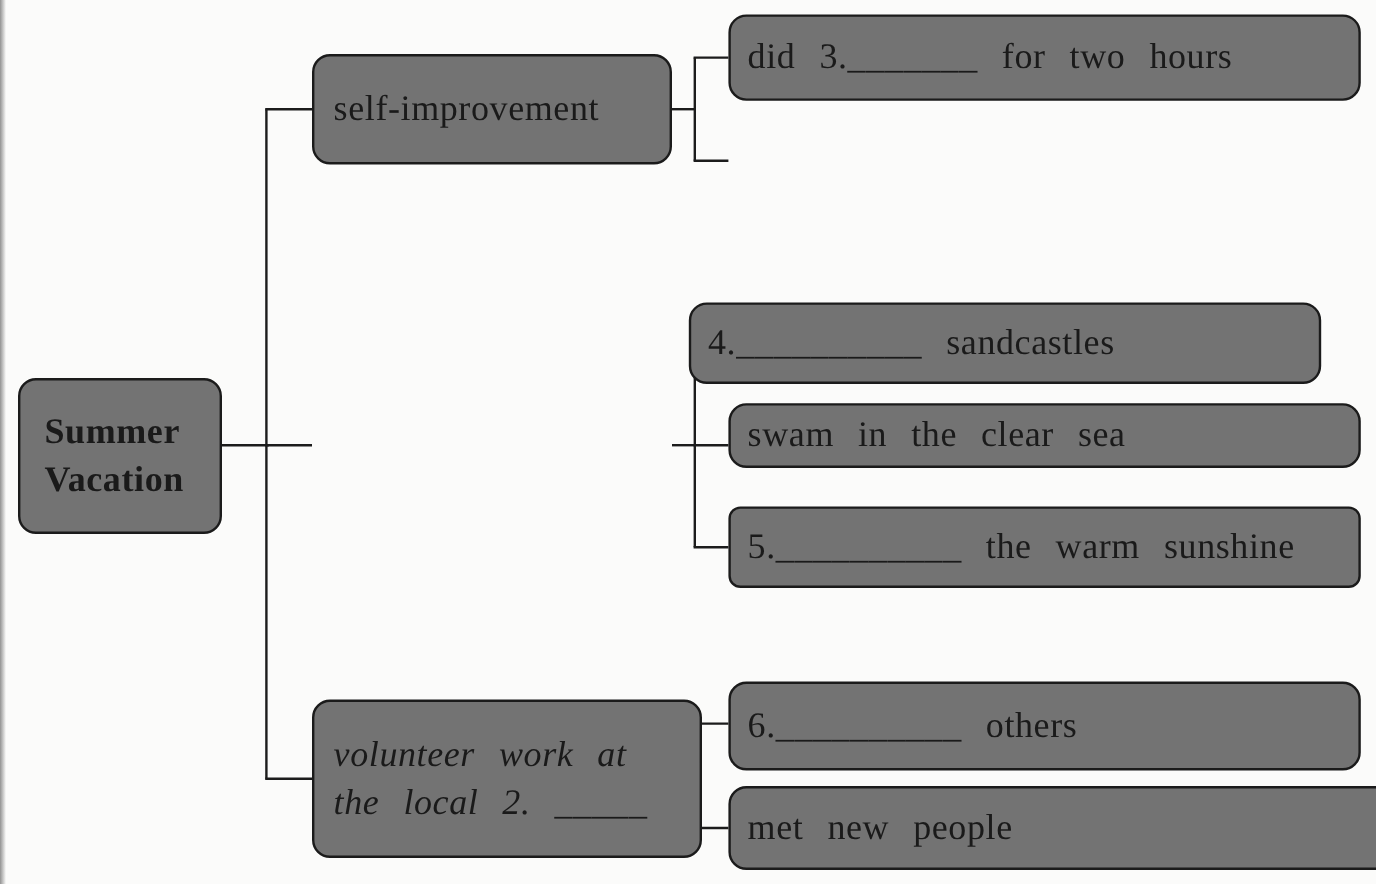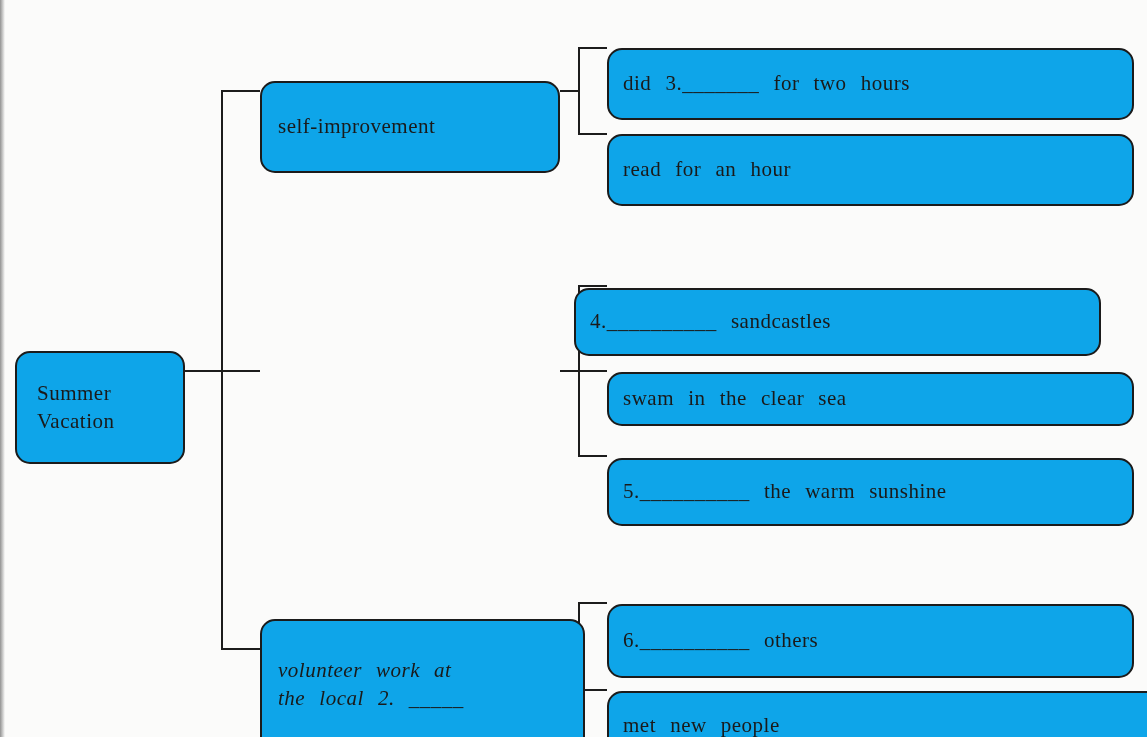--- a/index.html
+++ b/index.html
@@ -31,29 +31,28 @@
   }
   svg.connectors line {
     stroke: #1c1c1c;
     stroke-width: 2;
   }
   .node {
     position: absolute;
     box-sizing: border-box;
     border: 2.5px solid #1b1b1b;
     border-radius: 15px;
-    background: #0ea5e9;
+    background: #737373;
     display: flex;
     align-items: center;
-    font-size: 21px;
+    font-size: 30px;
     letter-spacing: 0.5px;
     word-spacing: 0.40em;
     line-height: 1.32;
     white-space: pre;
-    margin-top: 36px;
   }
   .node.root   { padding-left: 20px; }
   .node.branch { padding-left: 16px; }
   .node.leaf   { padding-left: 14px; white-space: nowrap; }
 </style>
 </head>
 <body>
 
 <div class="canvas">
 
@@ -77,37 +76,36 @@
     <line x1="578" y1="286" x2="607" y2="286"></line>
     <line x1="578" y1="371" x2="607" y2="371"></line>
     <line x1="578" y1="456" x2="607" y2="456"></line>
 
     <line x1="557" y1="649" x2="580" y2="649"></line>
     <line x1="579" y1="603" x2="579" y2="690"></line>
     <line x1="578" y1="603" x2="607" y2="603"></line>
     <line x1="578" y1="690" x2="607" y2="690"></line>
   </svg>
 
-  <div class="node root" style="left:15px; top:315px; width:170px; height:113px;">Summer
+  <div class="node root" style="left:15px; top:315px; width:170px; height:130px;font-weight:bold;">Summer
 Vacation</div>
 
   <div class="node branch" style="left:260px; top:45px; width:300px; height:92px;">self-improvement</div>
 
 
   <div class="node branch" style="left:260px; top:583px; width:325px; height:132px;font-style:italic;">volunteer work at
 the local 2. _____</div>
 
   <div class="node leaf" style="left:607px; top:12px; width:527px; height:72px;">did 3._______ for two hours</div>
 
-  <div class="node leaf" style="left:607px; top:98px; width:527px; height:72px;">read for an hour</div>
 
   <div class="node leaf" style="left:574px; top:252px; width:527px; height:68px;">4.__________ sandcastles</div>
 
   <div class="node leaf" style="left:607px; top:336px; width:527px; height:54px;">swam in the clear sea</div>
 
-  <div class="node leaf" style="left:607px; top:422px; width:527px; height:68px;">5.__________ the warm sunshine</div>
+  <div class="node leaf" style="left:607px; top:422px; width:527px; height:68px;border-radius:10px;">5.__________ the warm sunshine</div>
 
   <div class="node leaf" style="left:607px; top:568px; width:527px; height:74px;">6.__________ others</div>
 
   <div class="node leaf" style="left:607px; top:655px; width:585px; height:70px;">met new people</div>
 
   <div class="scan-edge"></div>
 </div>
 
 </body></html>

